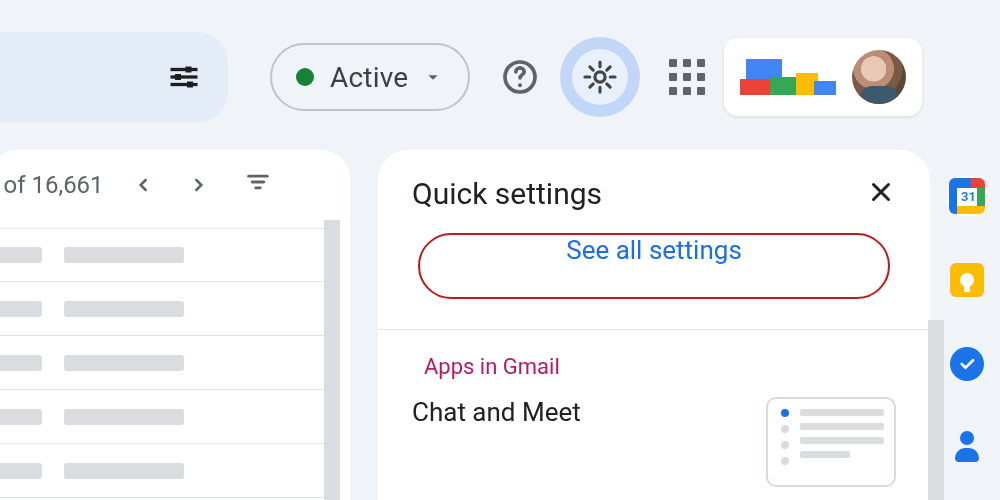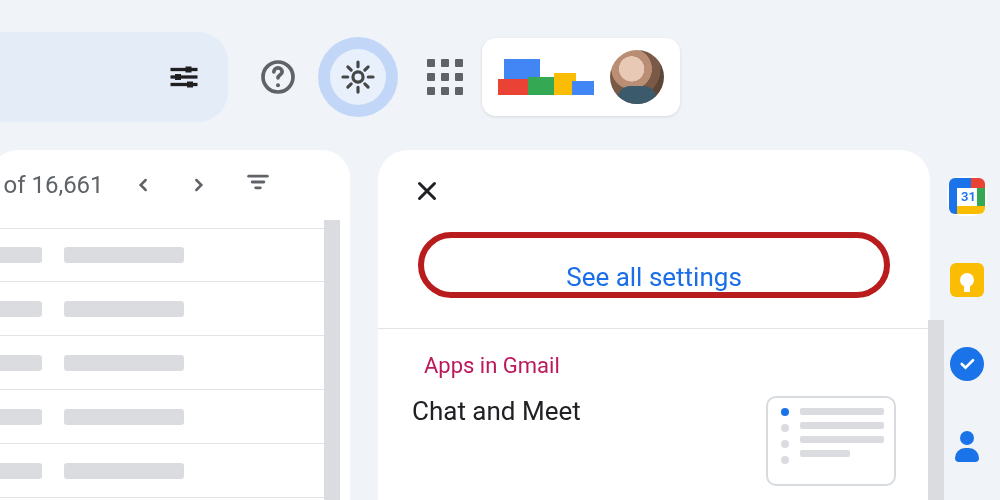--- a/index.html
+++ b/index.html
@@ -143,24 +143,24 @@
     height: 400px;
     padding: 26px 34px 0 34px;
   }
   .settings-header {
     display: flex; justify-content: space-between; align-items: center;
     margin-bottom: 22px;
   }
   .settings-title { font-size: 30px; color: #202124; }
   .close-btn { cursor: pointer; }
   .see-all {
-    border: 6px solid #b91c1c;
+    border: 2px solid #b91c1c;
     border-radius: 40px;
     height: 66px;
-    display: flex; align-items: flex-end; justify-content: center;
+    display: flex; align-items: flex-start; justify-content: center;
     color: #1a6ee8; font-size: 26px; cursor: pointer;
     margin: 5px 6px;
   }
   .section-divider { border-top: 1px solid #e0e3e7; margin: 30px -34px 0; }
   .section-label { color: #be185d; font-size: 22px; margin: 24px 0 18px 12px; }
   .section-row { display:flex; justify-content:space-between; align-items:flex-start;}
   .section-item-title { font-size: 26px; color: #202124; margin-bottom: 26px; }
   .customize-link { color: #1a6ee8; font-size: 26px; cursor: pointer; }
   .thumb {
     width: 130px; height: 90px; border: 2px solid #d7dbe0; border-radius: 10px;
@@ -214,20 +214,27 @@
     <svg class="tune-icon" viewBox="0 0 24 24" fill="none" stroke="#1f1f1f" stroke-width="2.2">
       <line x1="3" y1="7" x2="21" y2="7"></line>
       <line x1="3" y1="12" x2="21" y2="12"></line>
       <line x1="3" y1="17" x2="21" y2="17"></line>
       <rect x="13" y="5" width="4" height="4" fill="#1f1f1f" stroke="none"></rect>
       <rect x="6" y="10" width="4" height="4" fill="#1f1f1f" stroke="none"></rect>
       <rect x="14" y="15" width="4" height="4" fill="#1f1f1f" stroke="none"></rect>
     </svg>
   </div>
 
+  <div class="status-chip">
+    <span class="status-dot"></span>
+    <span class="status-text">Active</span>
+    <svg class="status-caret" width="22" height="22" viewBox="0 0 24 24" fill="#5f6368">
+        <path d="M7 10l5 5 5-5z"></path>
+      </svg>
+  </div>
 
   <div class="top-icons">
     <div class="icon-btn">
       <svg width="40" height="40" viewBox="0 0 24 24" fill="none" stroke="#5f6368" stroke-width="2.2">
         <circle cx="12" cy="12" r="9"></circle>
         <path d="M9.5 9a2.5 2.5 0 015 0c0 1.6-2.5 1.8-2.5 3.6" stroke-linecap="round"></path>
         <circle cx="12" cy="17" r="1.2" fill="#5f6368" stroke="none"></circle>
       </svg>
     </div>
     <div class="gear-highlight">
@@ -308,20 +315,21 @@
       <div class="row">
           <div class="skel a"></div>
           <div class="skel b"></div>
         </div>
     </div>
     <div class="mail-scroll"></div>
   </div>
 
   <div class="settings-panel">
     <div class="settings-header">
+      <div class="settings-title">Quick settings</div>
       <div class="close-btn">
         <svg width="30" height="30" viewBox="0 0 24 24" fill="none" stroke="#202124" stroke-width="2.4" stroke-linecap="round">
             <path d="M6 6l12 12M18 6L6 18"></path>
           </svg>
       </div>
     </div>
     <div class="see-all">
       <span>See all settings</span>
     </div>
     <div class="section-divider"></div>

